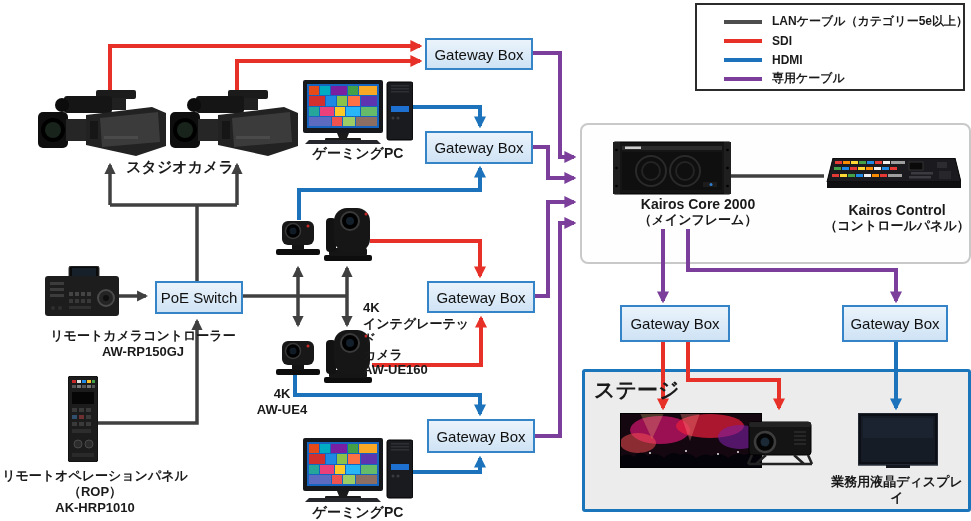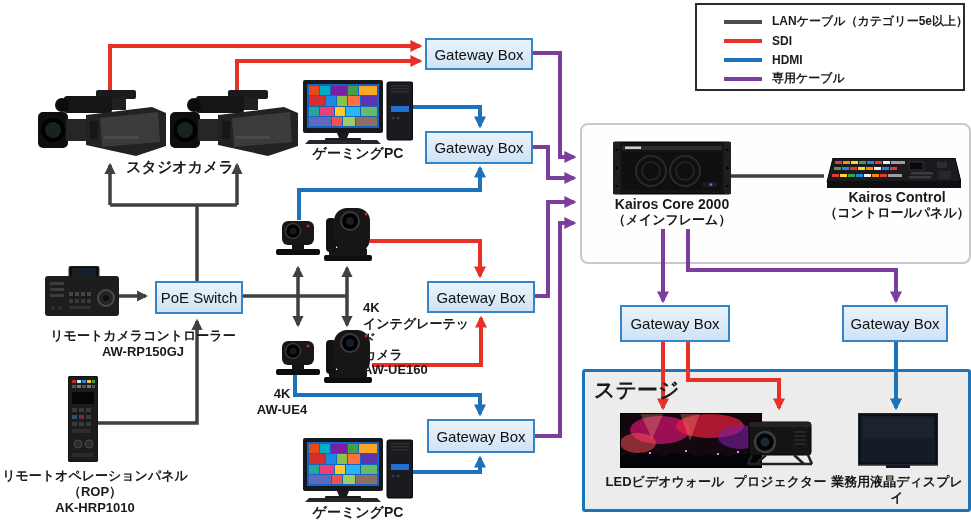--- a/index.html
+++ b/index.html
@@ -379,26 +379,24 @@
   <div class="abs lbl" style="left:363px;top:300px;width:110px;line-height:15.5px;">
     <div>4K</div>
     <div>インテグレーテッド</div>
     <div>カメラ</div>
     <div>AW-UE160</div>
   </div>
   <div class="abs lbl ctr" style="left:212px;top:386px;width:140px;">
     <div>4K</div>
     <div>AW-UE4</div>
   </div>
-  <div class="abs lbl ctr" style="left:597px;top:196px;width:150px;font-size:14px;">
+  <div class="abs lbl ctr" style="left:623px;top:196px;width:150px;font-size:14px;">
     <div>Kairos Core 2000</div>
     <div style="font-size:13px;">（メインフレーム）</div>
   </div>
-  <div class="abs lbl ctr" style="left:822px;top:189px;width:150px;font-size:14px;">
+  <div class="abs lbl ctr" style="left:822px;top:202px;width:150px;font-size:14px;">
     <div>Kairos Control</div>
     <div style="font-size:13px;text-align:center;">（コントロールパネル）</div>
   </div>
   <div class="abs stage-title">ステージ</div>
-  <div class="abs lbl ctr" style="left:595px;top:474px;width:140px;">LEDビデオウォール</div>
-  <div class="abs lbl ctr" style="left:710px;top:474px;width:140px;">プロジェクター</div>
   <div class="abs lbl ctr" style="left:827px;top:474px;width:140px;">業務用液晶ディスプレイ</div>
 
 </div>
 
 </body></html>

